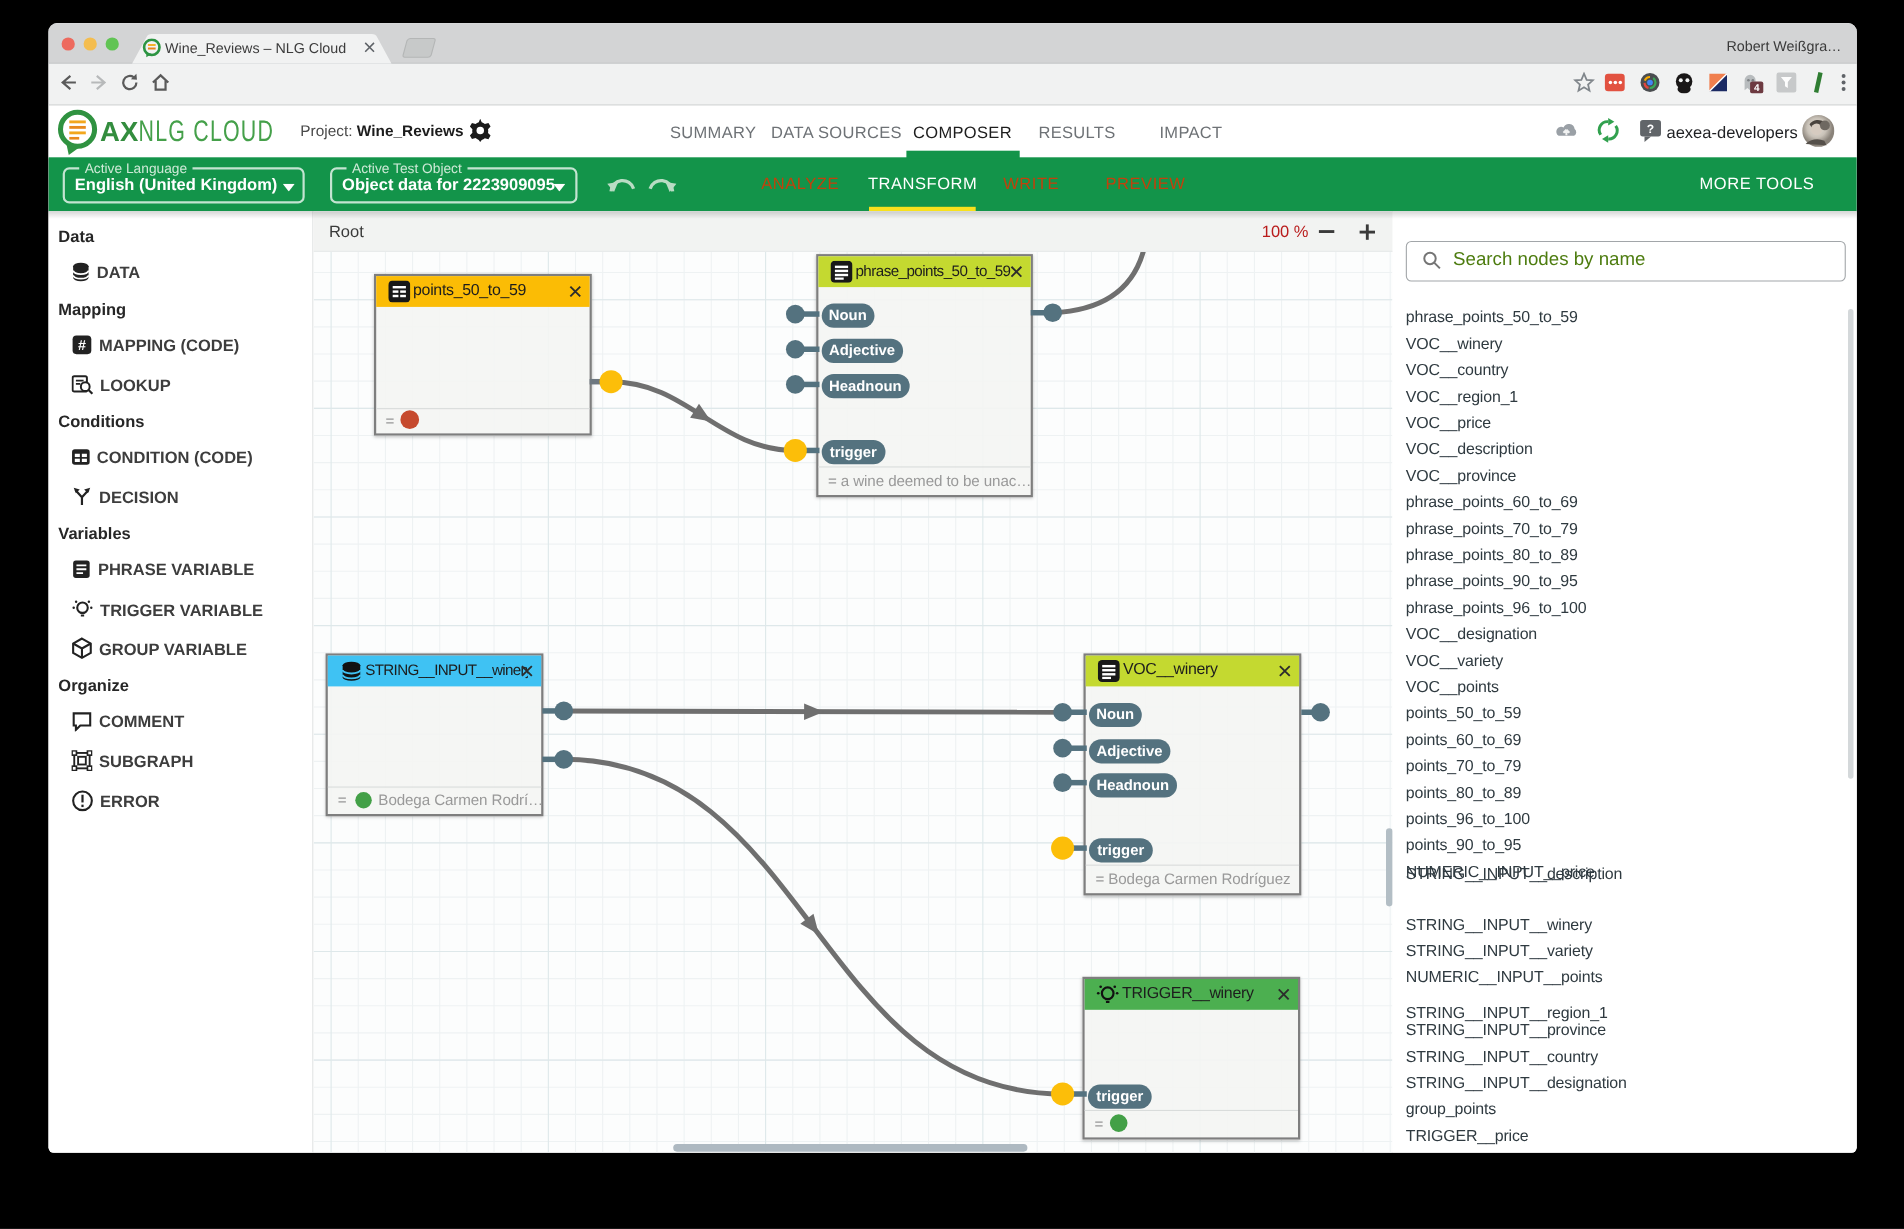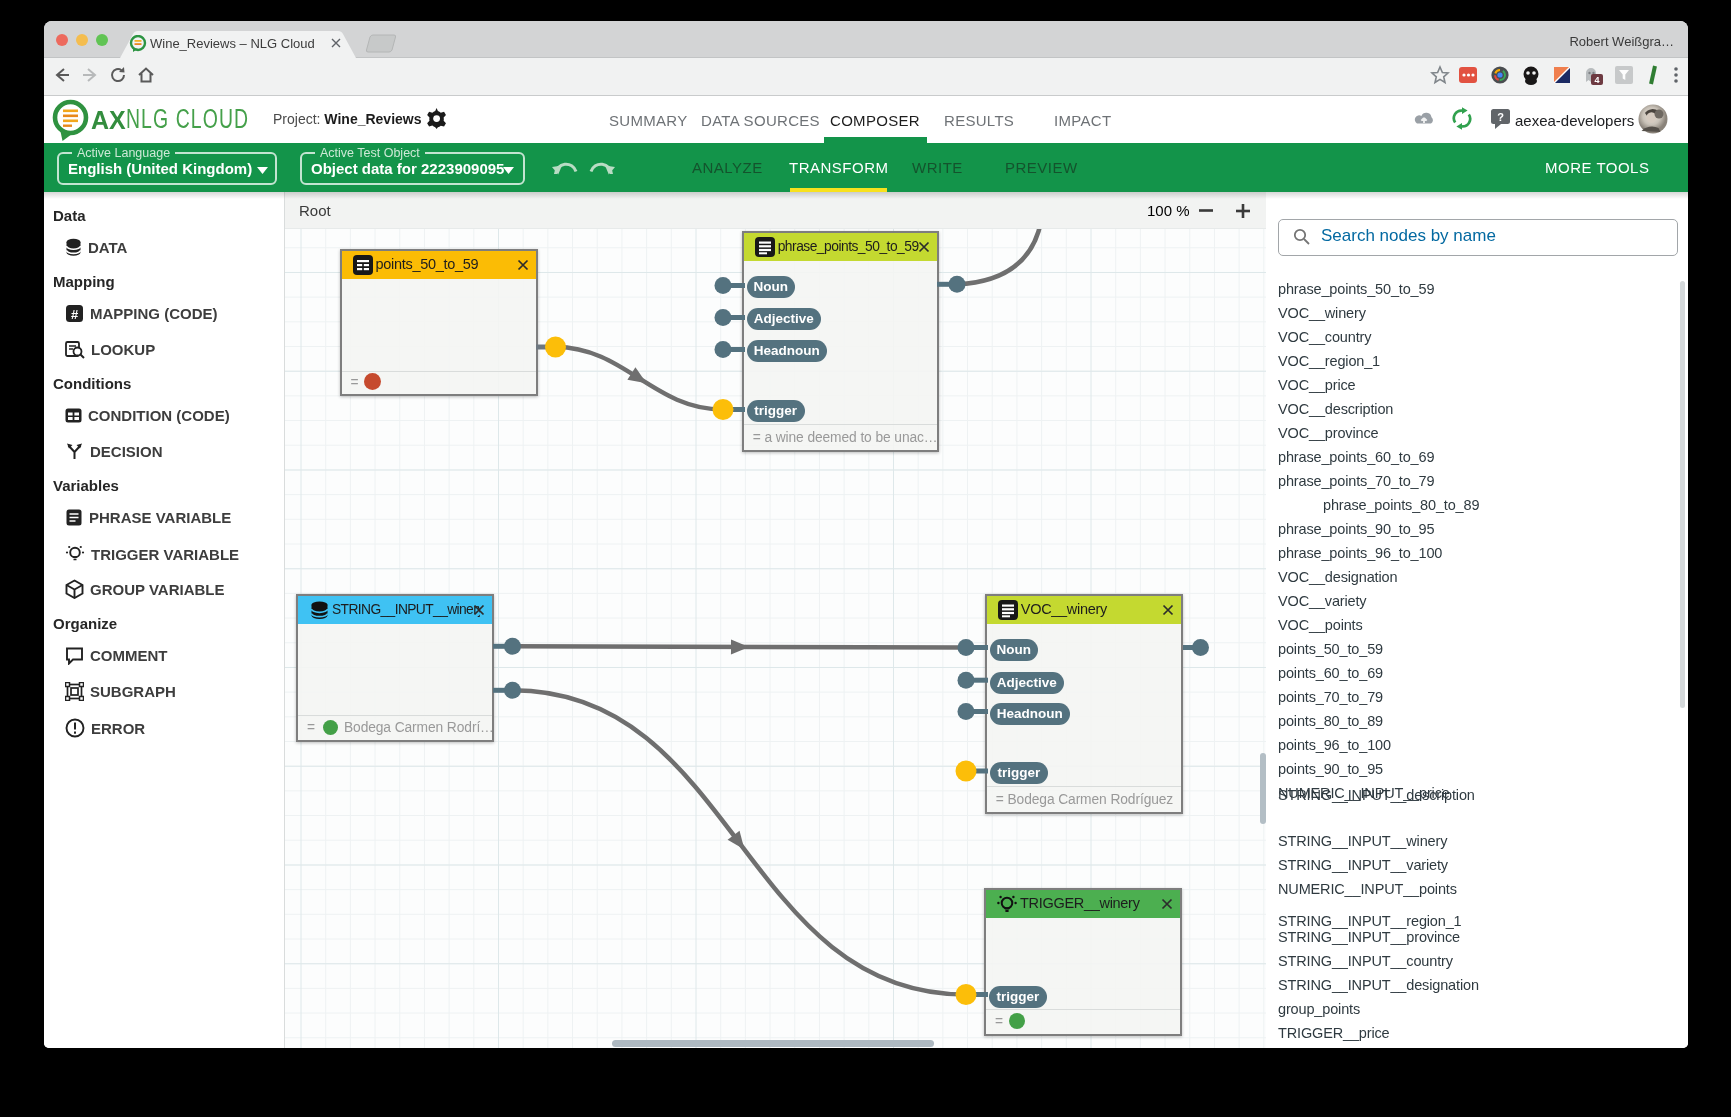--- a/index.html
+++ b/index.html
@@ -18,21 +18,21 @@
   #addrbar { position:absolute; left:0; top:37px; width:100%; height:38px; background:#f1f2f2; border-bottom:1px solid #c9cbcc; }
   #urlbox { position:absolute; left:124px; top:3px; width:1287px; height:29px; background:#fff; border:1px solid #d2d4d5; border-radius:4px; font-size:14.5px; line-height:27px; white-space:nowrap; overflow:hidden; }
   .navic { position:absolute; top:7px; }
 
   
   #appbar { position:absolute; left:0; top:75px; width:100%; height:48px; background:#fff; }
   .nav { position:absolute; top:16px; font-size:15px; letter-spacing:.3px; color:#6e7276; }
 
   
   #greenbar { position:absolute; left:0; top:122px; width:100%; height:49px; background:#13944a; }
-  .gtab { position:absolute; top:16px; font-size:15px; letter-spacing:.5px; color:#14532d; }
+  .gtab { position:absolute; top:16px; font-size:15px; letter-spacing:.5px; color:#c2410c; }
   .fset { position:absolute; top:9px; height:33px; border:2px solid rgba(255,255,255,.75); border-radius:6px; color:#fff; }
   .fleg { position:absolute; top:-8px; font-size:12.5px; color:#cde9d6; background:#13944a; padding:0 5px; line-height:15px; }
   .fval { position:absolute; top:6px; left:9px; font-size:15px; font-weight:bold; color:#fff; white-space:nowrap; }
 
   
   #content { position:absolute; left:0; top:171px; width:100%; height:856px; }
   #contshadow { position:absolute; left:0; top:0; width:100%; height:7px; background:linear-gradient(rgba(0,0,0,.16),rgba(0,0,0,0)); z-index:60; pointer-events:none; }
 
   
   #sidebar { position:absolute; left:0; top:0; width:241px; height:100%; background:#fff; border-right:1px solid #d9dcdc; }
@@ -338,21 +338,21 @@
           <circle cx="681" cy="519.5" r="8.5" fill="#54727f"></circle>
           <path d="M681,579 L703,579" stroke="#54727f" stroke-width="5"></path>
           <circle cx="681" cy="579" r="10.5" fill="#fcbe09"></circle>
           <path d="M898,455.5 L910,455.5" stroke="#54727f" stroke-width="5"></path>
           <circle cx="915.5" cy="455.5" r="8.5" fill="#54727f"></circle>
           <path d="M681,802.5 L703,802.5" stroke="#54727f" stroke-width="5"></path>
           <circle cx="681" cy="802.5" r="10.5" fill="#fcbe09"></circle>
         </svg>
       <div id="rootbar">
         <div class="abs" style="left:14px; top:10px; font-size:15px; color:#3a3a3a;">Root</div>
-        <div class="abs" style="left:862px; top:10px; font-size:15px; color:#000000;">100 %</div>
+        <div class="abs" style="left:862px; top:10px; font-size:15px; color:#b91c1c;">100 %</div>
         <svg class="abs" width="16" height="16" style="left:913px; top:11px;">
             <rect x="1" y="6.2" width="14" height="2.6" fill="#3a3a3a"></rect>
           </svg>
         <svg class="abs" width="16" height="16" style="left:950px; top:11px;">
             <rect x="1" y="6.7" width="14" height="2.6" fill="#3a3a3a"></rect>
             <rect x="6.7" y="1" width="2.6" height="14" fill="#3a3a3a"></rect>
           </svg>
       </div>
       <div id="nodes">
           <div class="node" style="left:54.5px; top:56.5px; width:198.5px; height:147px;">
@@ -448,33 +448,33 @@
         </div>
       <div class="abs" style="left:327px; top:848px; width:322px; height:7px; background:#aeb9c1; border-radius:3.5px; z-index:40;"></div>
       <div class="abs" style="left:975px; top:561px; width:6px; height:71px; background:#b3bec5; border-radius:3px; z-index:40;"></div>
     </div>
     <div id="rpanel">
       <div id="searchbox">
         <svg width="18" height="18" style="position:absolute; left:14px; top:8px;">
             <circle cx="7" cy="7" r="5.2" fill="none" stroke="#757575" stroke-width="1.8"></circle>
             <path d="M11,11 L16,16" stroke="#757575" stroke-width="1.8"></path>
           </svg>
-        <div style="position:absolute; left:42px; top:6px; font-size:17px; color:#0369a1;">Search nodes by name</div>
+        <div style="position:absolute; left:42px; top:6px; font-size:17px; color:#4d7c0f;">Search nodes by name</div>
       </div>
       <div id="rlist">
           <div class="li" style="top:88.5px;">phrase_points_50_to_59</div>
           <div class="li" style="top:112.5px;">VOC__winery</div>
           <div class="li" style="top:136.5px;">VOC__country</div>
           <div class="li" style="top:160.5px;">VOC__region_1</div>
           <div class="li" style="top:184.5px;">VOC__price</div>
           <div class="li" style="top:208.5px;">VOC__description</div>
           <div class="li" style="top:232.5px;">VOC__province</div>
           <div class="li" style="top:256.5px;">phrase_points_60_to_69</div>
           <div class="li" style="top:280.5px;">phrase_points_70_to_79</div>
-          <div class="li" style="top:304.5px;margin-left:45px;">phrase_points_80_to_89</div>
+          <div class="li" style="top:304.5px;">phrase_points_80_to_89</div>
           <div class="li" style="top:328.5px;">phrase_points_90_to_95</div>
           <div class="li" style="top:352.5px;">phrase_points_96_to_100</div>
           <div class="li" style="top:376.5px;">VOC__designation</div>
           <div class="li" style="top:400.5px;">VOC__variety</div>
           <div class="li" style="top:424.5px;">VOC__points</div>
           <div class="li" style="top:448.5px;">points_50_to_59</div>
           <div class="li" style="top:472.5px;">points_60_to_69</div>
           <div class="li" style="top:496.5px;">points_70_to_79</div>
           <div class="li" style="top:520.5px;">points_80_to_89</div>
           <div class="li" style="top:544.5px;">points_96_to_100</div>

